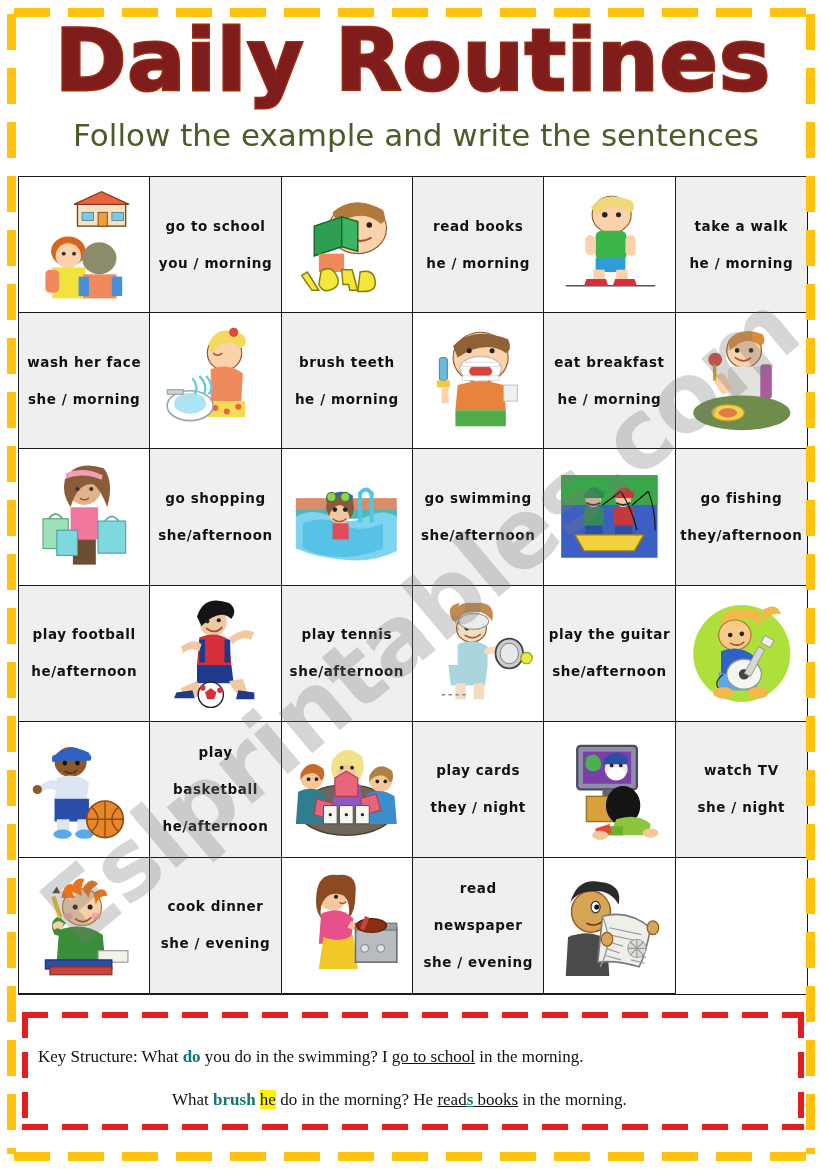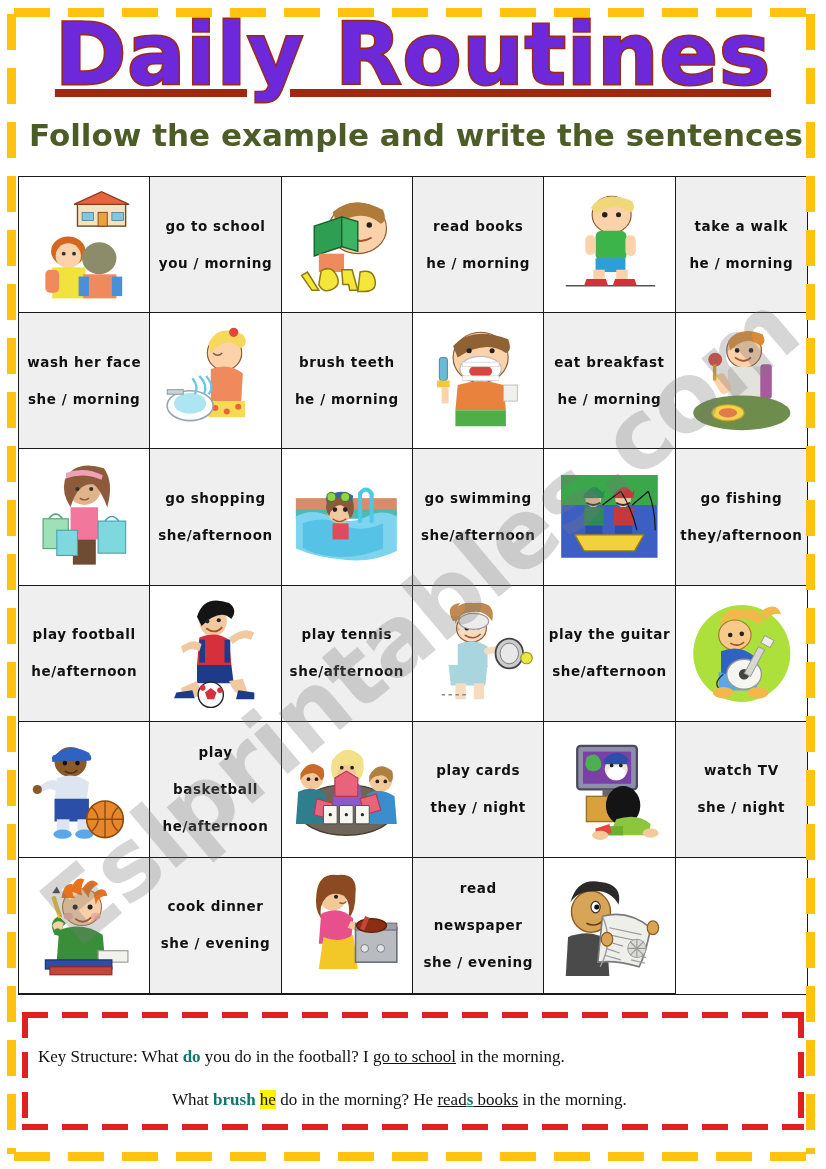--- a/index.html
+++ b/index.html
@@ -18,38 +18,37 @@
   .frame-bottom{left:14px;top:1152px;width:798px;height:9px;
     background:repeating-linear-gradient(to right,#FFC20E 0 36px,transparent 36px 54px);}
   .frame-left{left:7px;top:14px;width:9px;height:1140px;
     background:repeating-linear-gradient(to bottom,#FFC20E 0 36px,transparent 36px 54px);}
   .frame-right{left:806px;top:14px;width:9px;height:1140px;
     background:repeating-linear-gradient(to bottom,#FFC20E 0 36px,transparent 36px 54px);}
 
   
   .header{position:absolute;left:0;top:0;width:826px;height:170px;z-index:6;}
   .title{
-    position:absolute;left:16px;top:0;width:794px;
+    position:absolute;left:16px;top:6px;width:794px;
     text-align:center;
     font-family:"DejaVu Sans",sans-serif;
     font-weight:bold;
     font-size:86px;
     line-height:108px;
     letter-spacing:1px;
-    color:#6d28d9;
+    color:#7f1d1d;
     -webkit-text-stroke:3px #9C2A10;
     paint-order:stroke fill;
     white-space:nowrap;
-    text-decoration:underline;
   }
   .subtitle{
     position:absolute;left:16px;top:115px;width:800px;
     text-align:center;
     font-family:"DejaVu Sans",sans-serif;
-    font-weight:bold;
+    font-weight:normal;
     font-size:31px;
     line-height:40px;
     color:#4C5C27;
     transform:scaleX(1.0);
     white-space:nowrap;
   }
 
   
   .grid{
     position:absolute;left:18px;top:176px;
@@ -703,21 +702,21 @@
     </div>
   </div>
 
 <div class="keybox">
   <div class="kb-edge kb-top"></div>
   <div class="kb-edge kb-bot"></div>
   <div class="kb-edge kb-lft"></div>
   <div class="kb-edge kb-rgt"></div>
 
   <div class="kb-line kb-line1">
-    <span>Key Structure:</span><span> </span><span>What </span><span class="red">do</span><span> you do in the football? I </span><span class="ul">go to school</span><span> in the morning.</span>
+    <span>Key Structure:</span><span> </span><span>What </span><span class="red">do</span><span> you do in the swimming? I </span><span class="ul">go to school</span><span> in the morning.</span>
   </div>
 
   <div class="kb-line kb-line2">
     <span>What </span><span class="red">brush</span><span> </span><span class="hl">he</span><span> do in the morning? He </span><span class="ul">read</span><span class="ul red">s</span><span class="ul"> books</span><span> in the morning.</span>
   </div>
 </div>
 
 <div class="watermark">
   <span>Eslprintables.com</span>
 </div>

